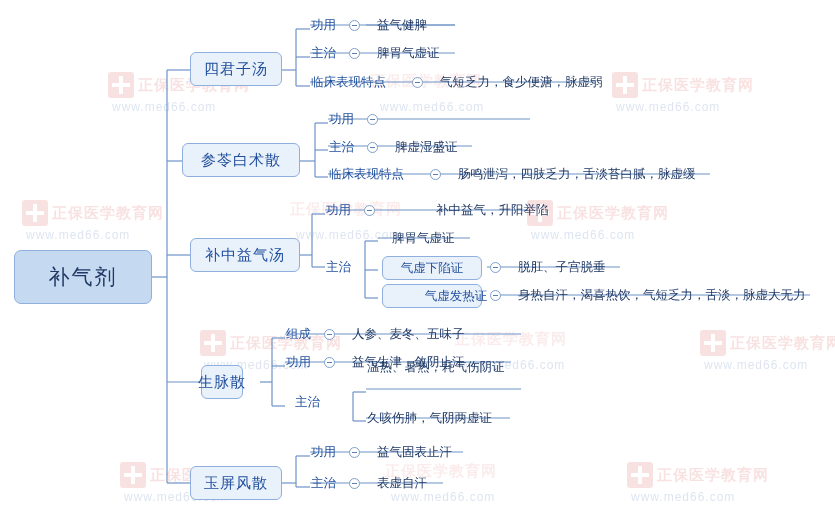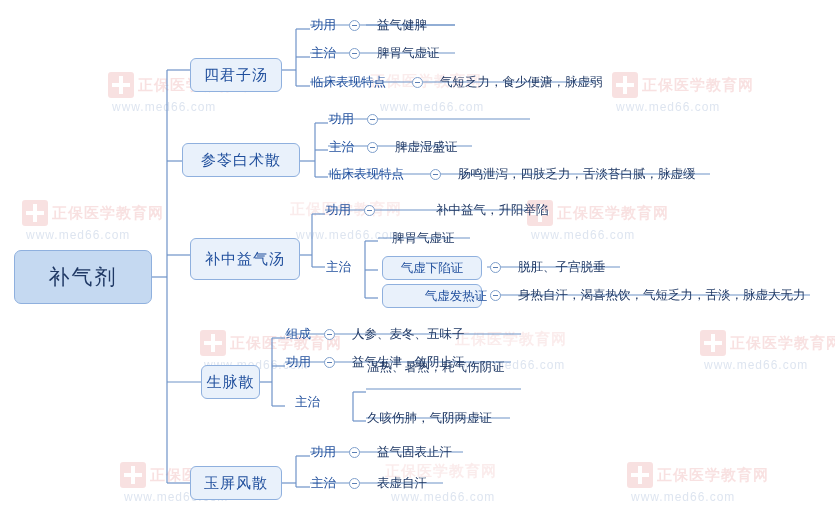--- a/index.html
+++ b/index.html
@@ -274,24 +274,24 @@
       <path d="M296,456 L296,487"></path>
       <path d="M296,456 L310,456"></path>
       <path d="M296,487 L310,487"></path>
       <path d="M310,452 L463,452"></path>
       <path d="M310,483 L443,483"></path>
     </g>
   </svg>
 
   <div class="node root-node" style="left:14px; top:250px; width:138px; height:54px;">补气剂</div>
 
-  <div class="node lvl2-node" style="left:190px; top:52px; width:92px; height:34px;margin-top:6px;">四君子汤</div>
+  <div class="node lvl2-node" style="left:190px; top:52px; width:92px; height:34px;">四君子汤</div>
   <div class="node lvl2-node" style="left:182px; top:143px; width:118px; height:34px;">参苓白术散</div>
-  <div class="node lvl2-node" style="left:190px; top:238px; width:110px; height:42px;">补中益气汤</div>
-  <div class="node lvl2-node" style="left:201px; top:365px; width:59px; height:34px;">生脉散</div>
+  <div class="node lvl2-node" style="left:190px; top:238px; width:110px; height:34px;">补中益气汤</div>
+  <div class="node lvl2-node" style="left:201px; top:365px; width:42px; height:34px;">生脉散</div>
   <div class="node lvl2-node" style="left:190px; top:466px; width:92px; height:34px;">玉屏风散</div>
 
   <div class="leaf-label" style="left:311px; top:17px;">功用</div>
   <div class="collapse-icon" style="left:349px; top:20px;"></div>
   <div class="leaf-text" style="left:377px; top:17px;">益气健脾</div>
 
   <div class="leaf-label" style="left:311px; top:45px;">主治</div>
   <div class="collapse-icon" style="left:349px; top:48px;"></div>
   <div class="leaf-text" style="left:377px; top:45px;">脾胃气虚证</div>
 

